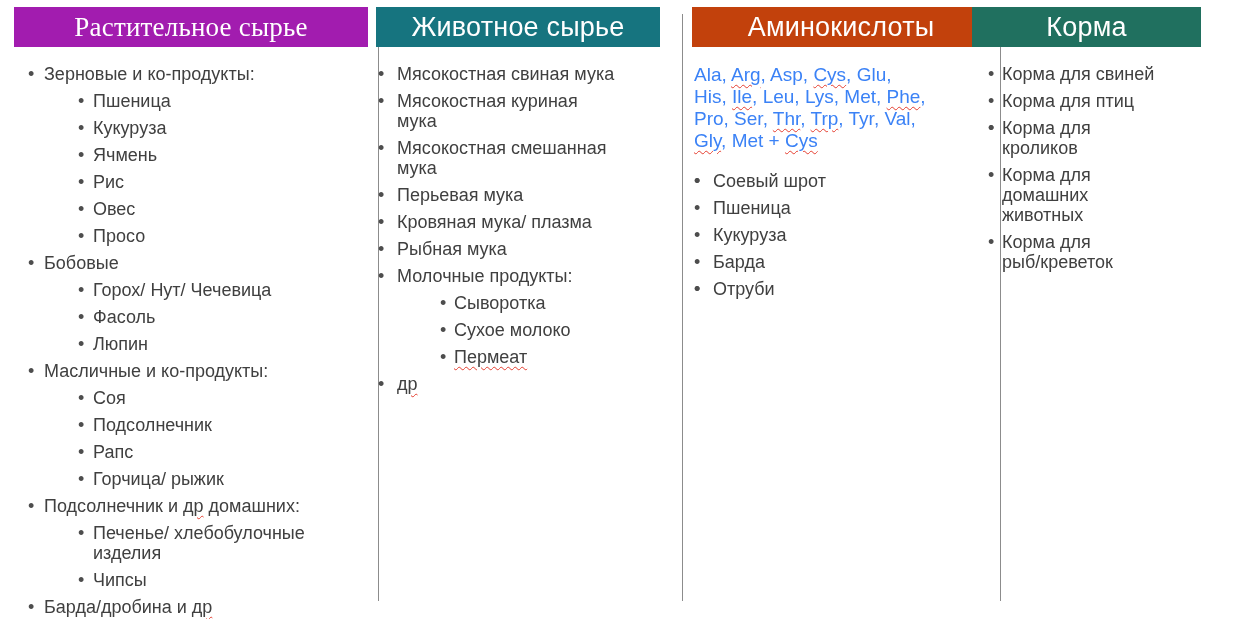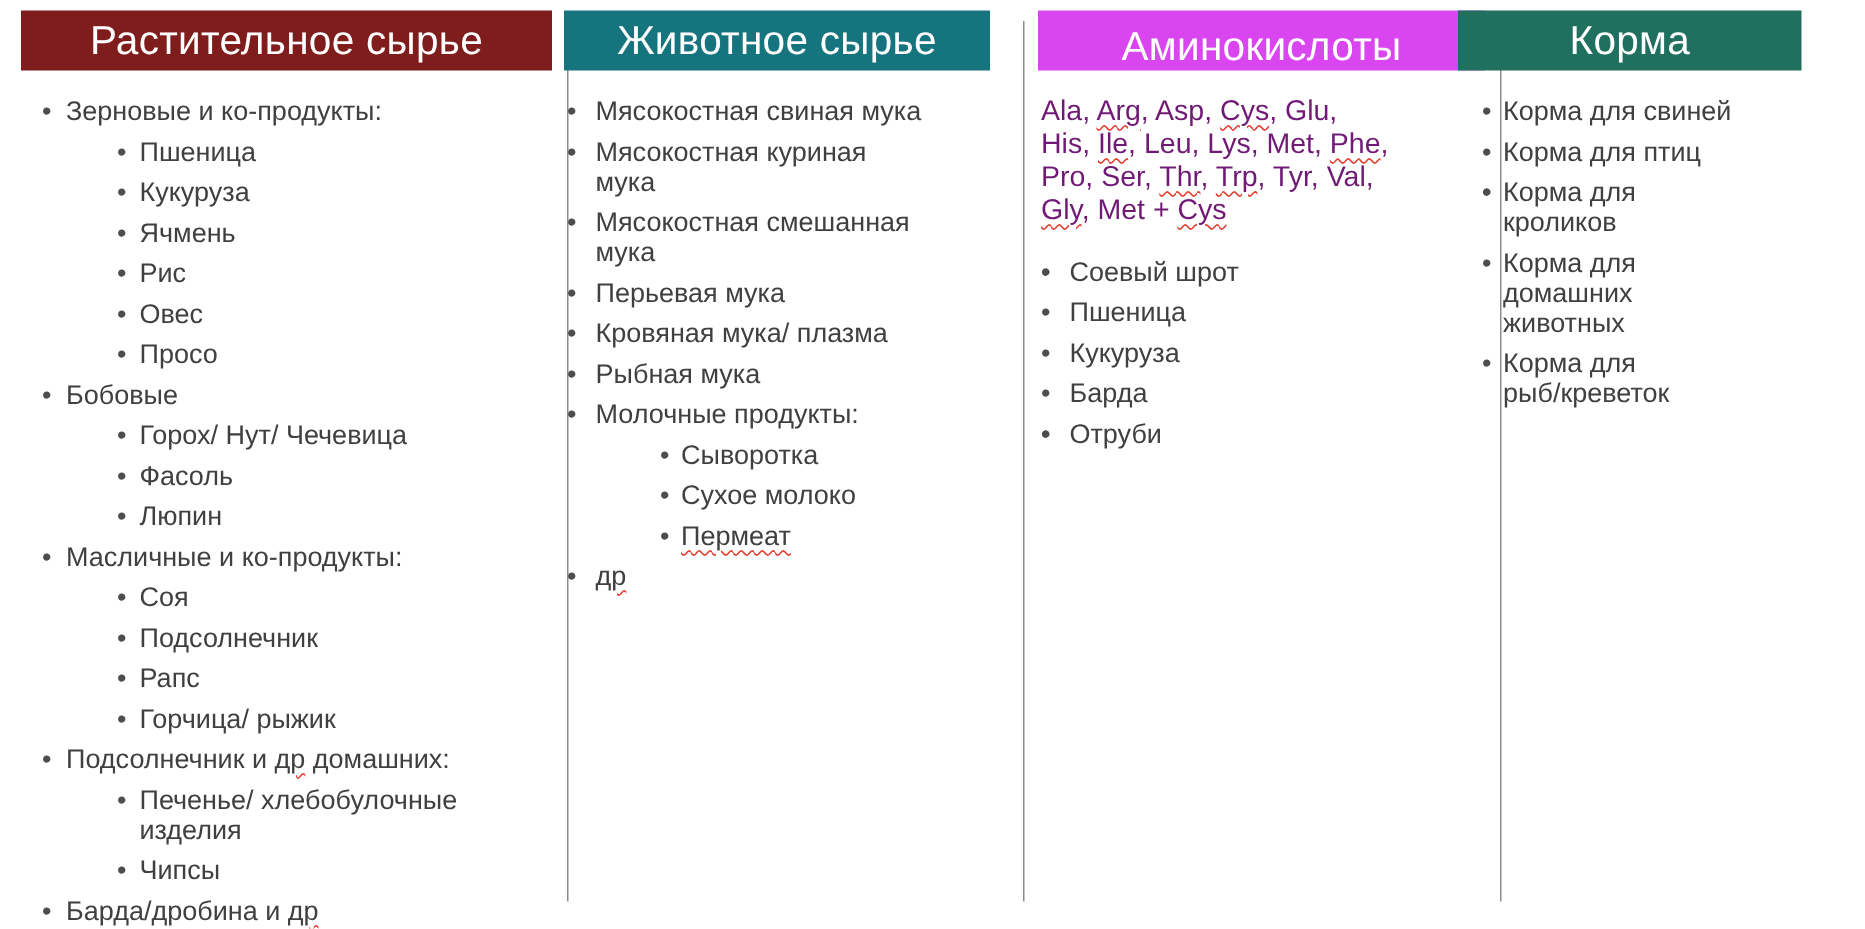--- a/index.html
+++ b/index.html
@@ -72,21 +72,21 @@
   .divider-2 { left: 1000px; }
 </style>
 </head>
 <body>
 
 <div id="board">
   <div class="divider divider-0"></div>
   <div class="divider divider-1"></div>
   <div class="divider divider-2"></div>
 <div class="column col-0">
-      <div class="col-header" style="background: #7f1d1d;">
+      <div class="col-header" style="background: #a21caf; font-family: Liberation Serif, serif;">
         <span>Растительное сырье</span>
       </div>
       <div class="col-content">
         <ul class="l1">
           <li><span class="bullet">•</span><span>Зерновые и ко-продукты:</span><ul class="l2">
               <li><span class="bullet">•</span><span>Пшеница</span></li>
               <li><span class="bullet">•</span><span>Кукуруза</span></li>
               <li><span class="bullet">•</span><span>Ячмень</span></li>
               <li><span class="bullet">•</span><span>Рис</span></li>
               <li><span class="bullet">•</span><span>Овес</span></li>
@@ -129,25 +129,25 @@
           <li><span class="bullet">•</span><span>Молочные продукты:</span><ul class="l2">
               <li><span class="bullet">•</span><span>Сыворотка</span></li>
               <li><span class="bullet">•</span><span>Сухое молоко</span></li>
               <li><span class="bullet">•</span><span><span class="squiggle">Пермеат</span></span></li>
             </ul></li>
           <li><span class="bullet">•</span><span><span class="squiggle">др</span></span></li>
         </ul>
       </div>
     </div>
     <div class="column col-2">
-      <div class="col-header" style="background: #d946ef; align-items: flex-end;">
+      <div class="col-header" style="background: #c2410c;">
         <span>Аминокислоты</span>
       </div>
       <div class="col-content">
-        <p class="intro" style="color: #701a75;"><span>Ala, </span><span class="squiggle">Arg</span><span>, Asp, </span><span class="squiggle">Cys</span><span>, Glu,
+        <p class="intro" style="color: #3b82f6;"><span>Ala, </span><span class="squiggle">Arg</span><span>, Asp, </span><span class="squiggle">Cys</span><span>, Glu,
 His, </span><span class="squiggle">Ile</span><span>, Leu, Lys, Met, </span><span class="squiggle">Phe</span><span>,
 Pro, Ser, </span><span class="squiggle">Thr</span><span>, </span><span class="squiggle">Trp</span><span>, Tyr, Val,
 </span><span class="squiggle">Gly</span><span>, Met + </span><span class="squiggle">Cys</span></p>
         <ul class="l1">
           <li><span class="bullet">•</span></li>
           <li><span class="bullet">•</span><span>Соевый шрот</span></li>
           <li><span class="bullet">•</span><span>Пшеница</span></li>
           <li><span class="bullet">•</span><span>Кукуруза</span></li>
           <li><span class="bullet">•</span><span>Барда</span></li>
           <li><span class="bullet">•</span></li>

